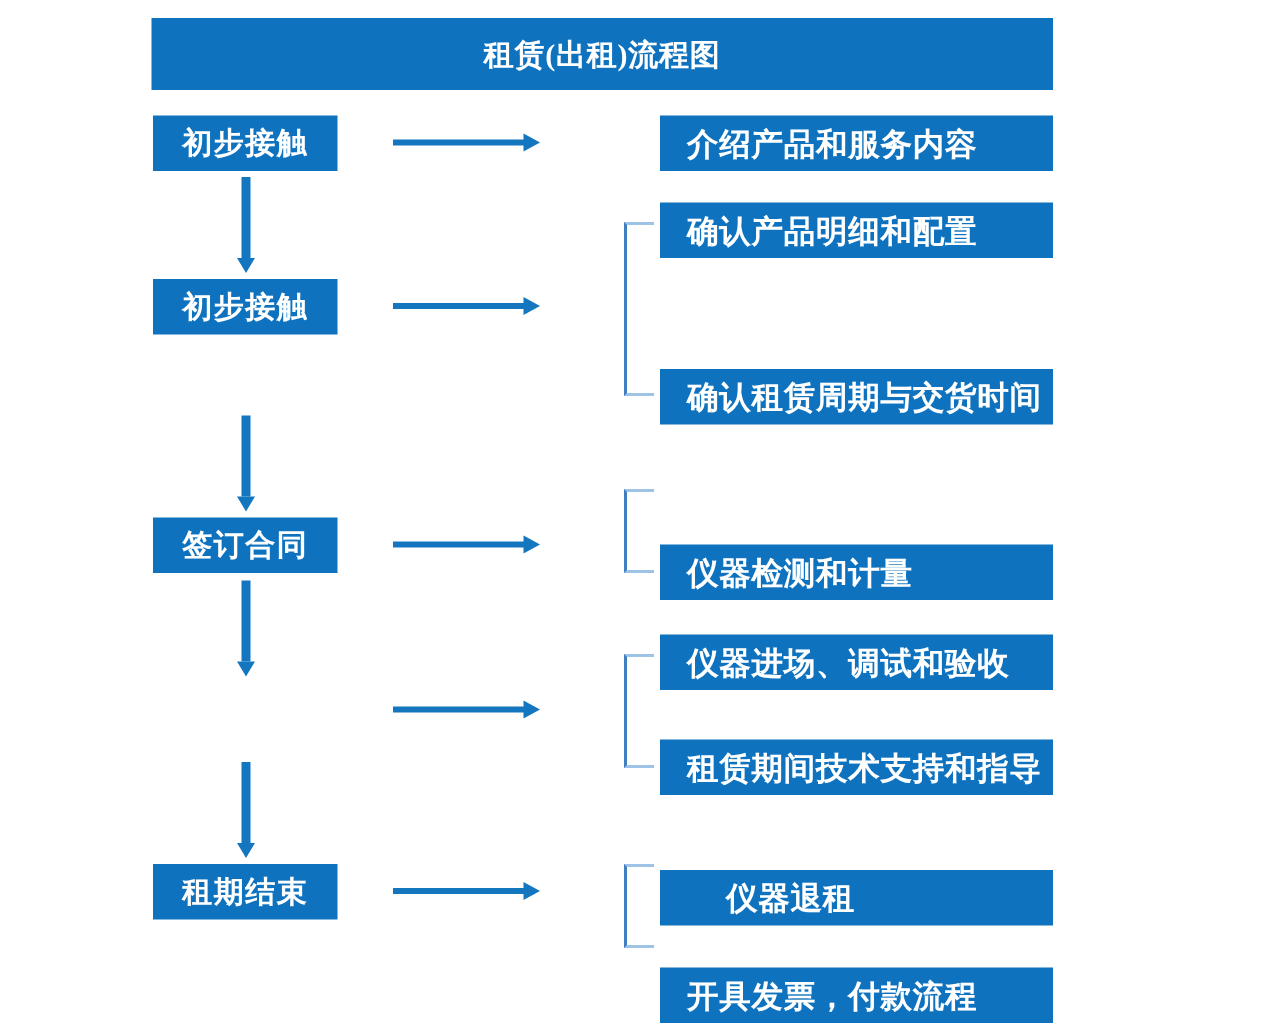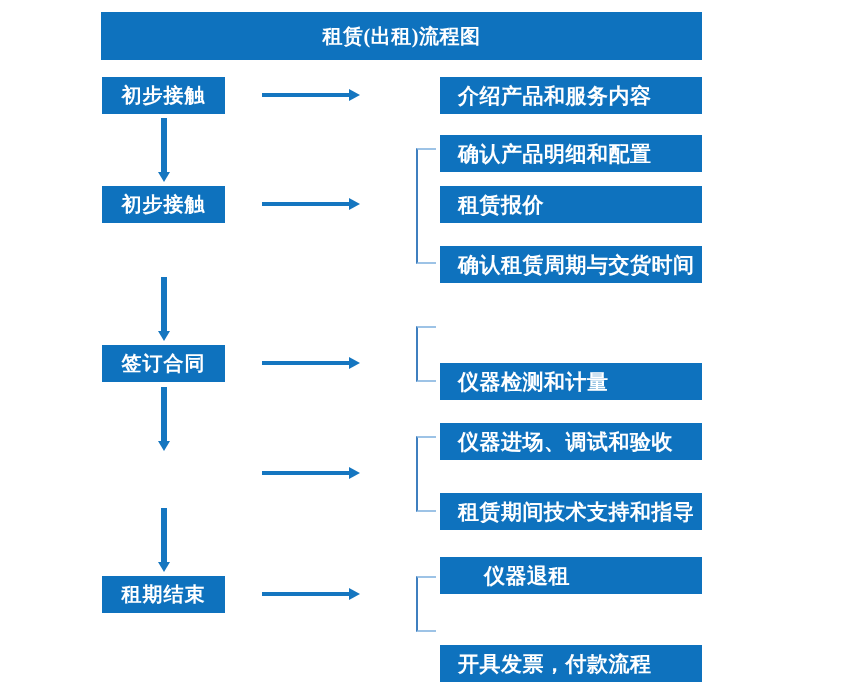--- a/index.html
+++ b/index.html
@@ -178,24 +178,23 @@
   </div>
 
   <div class="bracket" style="top:148px; height:116px;"></div>
   <div class="bracket" style="top:326px; height:56px;"></div>
   <div class="bracket" style="top:436px; height:76px;"></div>
   <div class="bracket" style="top:576px; height:56px;"></div>
 
   <div class="detail-box" style="top:77px;">介绍产品和服务内容</div>
 
   <div class="detail-box" style="top:135px;">确认产品明细和配置</div>
-  <div class="detail-box" style="top:186px;">租赁报价</div>
   <div class="detail-box" style="top:246px;">确认租赁周期与交货时间</div>
 
   <div class="detail-box" style="top:363px;">仪器检测和计量</div>
 
   <div class="detail-box" style="top:423px;">仪器进场、调试和验收</div>
   <div class="detail-box" style="top:493px;">租赁期间技术支持和指导</div>
 
-  <div class="detail-box" style="top:557px;padding-left:44px;">仪器退租</div>
+  <div class="detail-box" style="top:580px;padding-left:44px;">仪器退租</div>
   <div class="detail-box" style="top:613px;margin-top:32px;">开具发票，付款流程</div>
 
 </div>
 
 </body></html>

